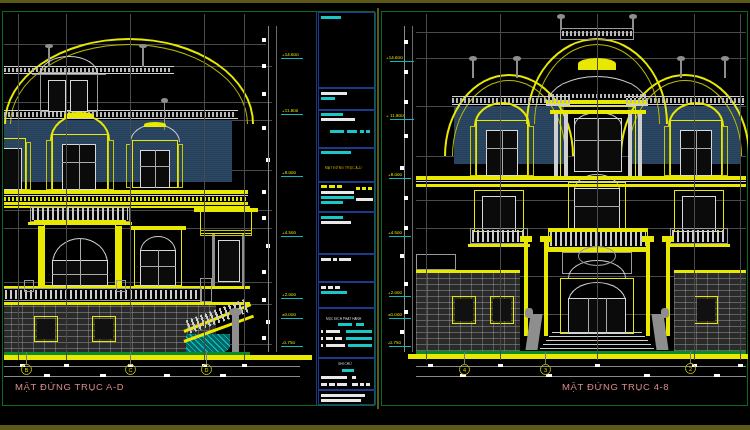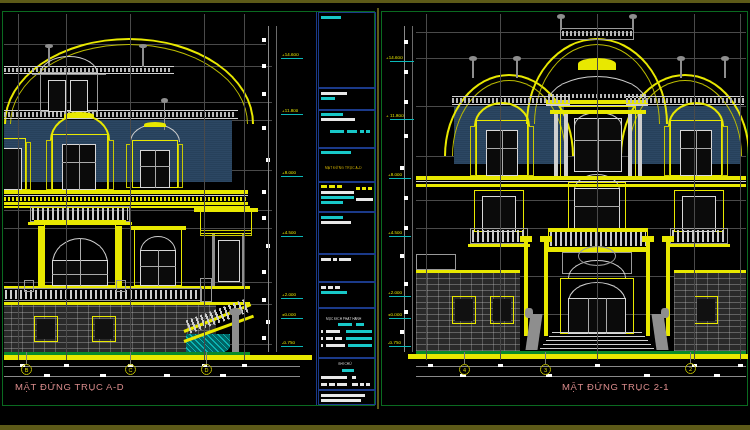--- a/index.html
+++ b/index.html
@@ -491,21 +491,21 @@
     <div class="lvltxt" style="left:1px;top:0;">-0.750</div>
   </div>
 
   <div class="bubstem" style="left:464px;top:352px;height:12px;"></div>
   <div class="bub" style="left:459px;top:364px;">4</div>
   <div class="bubstem" style="left:545px;top:352px;height:12px;"></div>
   <div class="bub" style="left:540px;top:364px;">3</div>
   <div class="bubstem" style="left:690px;top:352px;height:12px;"></div>
   <div class="bub" style="left:685px;top:363px;">2</div>
 
-  <div class="vtitle" style="left:562px;top:381px;">MẶT ĐỨNG TRỤC 2-1</div>
+  <div class="vtitle" style="left:562px;top:381px;">MẶT ĐỨNG TRỤC 4-8</div>
 
   <div class="tb">
     <div class="tbcell" style="top:0;height:76px;"></div>
     <div class="bar-c" style="left:3px;top:4px;width:20px;"></div>
 
     <div class="tbcell" style="top:76px;height:22px;"></div>
     <div class="bar-w" style="left:3px;top:80px;width:26px;"></div>
     <div class="bar-c" style="left:3px;top:85px;width:14px;"></div>
 
     <div class="tbcell" style="top:98px;height:38px;"></div>

